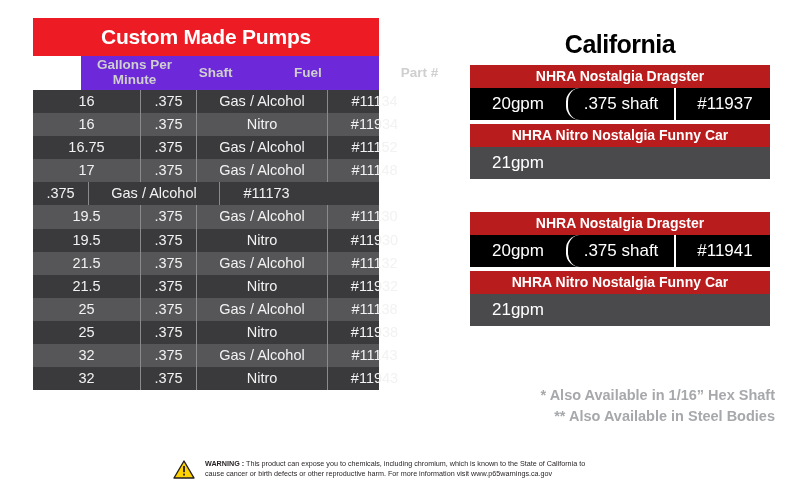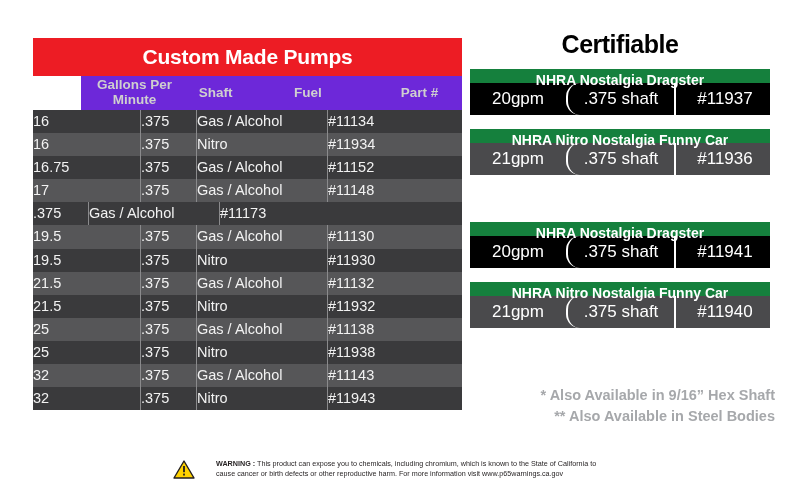--- a/index.html
+++ b/index.html
@@ -12,22 +12,22 @@
     height: 497px;
     position: relative;
     font-family: "Liberation Sans", sans-serif;
     overflow: hidden;
   }
 
   
   #pumps-table {
     position: absolute;
     left: 33px;
-    top: 38px;
-    width: 429px;
+    top: 18px;
+    width: 346px;
   }
   .pumps-title {
     background: #ED1C24;
     color: #ffffff;
     text-align: center;
     font-size: 21px;
     font-weight: bold;
     letter-spacing: -0.2px;
     height: 38px;
     line-height: 38px;
@@ -49,20 +49,21 @@
   .pumps-row {
     display: flex;
     height: 23.1px;
     align-items: center;
   }
   .pumps-row.dark  { background: #3a3a3c; }
   .pumps-row.light { background: #565658; }
   .pumps-row .cell {
     color: #f2f2f2;
     font-size: 14.5px;
+    text-align: center;
     white-space: nowrap;
     overflow: hidden;
   }
   .pumps-row .cell + .cell { border-left: 1px solid #8a8a8c; }
   .pumps-row .cell { height: 23.1px; line-height: 23.1px; }
   .c-gpm   { width: 107px; flex: none; }
   .c-shaft { width: 55px;  flex: none; }
   .c-fuel  { width: 130px; flex: none; }
   .c-part  { width: 93px;  flex: none; }
 
@@ -73,36 +74,35 @@
 
   .section-title {
     text-align: center;
     font-size: 25px;
     font-weight: bold;
     color: #000000;
     letter-spacing: -0.5px;
     margin-bottom: 6px;
   }
   .cert-band {
-    background: #15803d;
+    background: #b91c1c;
     color: #ffffff;
     text-align: center;
     font-size: 14px;
     font-weight: bold;
-    height: 14px;
+    height: 23px;
     line-height: 23px;
-    margin-top: 10px;
   }
   .cert-row {
     display: flex;
     height: 32px;
     align-items: stretch;
   }
   .cert-row.black { background: #000000; }
-  .cert-row.gray  { background: #4a4a4c; }
+  .cert-row.gray  { background: #4a4a4c; flex-direction: column; }
   .cert-row .cell {
     color: #ffffff;
     font-size: 17px;
     text-align: center;
     line-height: 32px;
     white-space: nowrap;
   }
   .cert-row .cell + .cell { border-left: 2px solid #ffffff; }
   .k-gpm   { width: 96px;  flex: none; }
   .k-shaft { width: 106px; flex: none; border-radius: 14px; }
@@ -123,21 +123,21 @@
   }
 
   
   #prop65-warning {
     position: absolute;
     left: 173px;
     top: 459px;
     width: 500px;
     display: flex;
     align-items: flex-start;
-    gap: 21px;
+    gap: 10px;
   }
   #prop65-warning .tri { flex: none; margin-top: 1px; }
   .warn-text {
     font-size: 7.2px;
     color: #231f20;
     line-height: 1.45;
     font-family: "Liberation Sans", sans-serif;
   }
   .warn-text b { font-weight: bold; }
 </style>
@@ -233,21 +233,21 @@
       <div class="pumps-row dark">
         <div class="cell c-gpm">32</div>
         <div class="cell c-shaft">.375</div>
         <div class="cell c-fuel">Nitro</div>
         <div class="cell c-part">#11943</div>
       </div>
     </div>
 </div>
 
 <div class="right-col" id="certifiable-section" style="top:30px;">
-  <div class="section-title">Certifiable</div>
+  <div class="section-title">California</div>
   <div id="certifiable-groups">
       <div class="cert-band">NHRA Nostalgia Dragster</div>
       <div class="cert-row black">
         <div class="cell k-gpm">20gpm</div>
         <div class="cell k-shaft">.375 shaft</div>
         <div class="cell k-part">#11937</div>
       </div>
       <div class="cert-gap"></div>
       <div class="cert-band">NHRA Nitro Nostalgia Funny Car</div>
       <div class="cert-row gray">
@@ -270,21 +270,21 @@
       <div class="cert-band">NHRA Nitro Nostalgia Funny Car</div>
       <div class="cert-row gray">
         <div class="cell k-gpm">21gpm</div>
         <div class="cell k-shaft">.375 shaft</div>
         <div class="cell k-part">#11940</div>
       </div>
     </div>
 </div>
 
 <div id="footnotes">
-  <div>* Also Available in 9/16” Hex Shaft</div>
+  <div>* Also Available in 1/16” Hex Shaft</div>
   <div>** Also Available in Steel Bodies</div>
 </div>
 
 <div id="prop65-warning">
   <span class="tri">
     <svg width="22" height="19" viewBox="0 0 22 19">
       <polygon points="11,1 21,18 1,18" fill="#FFD200" stroke="#231f20" stroke-width="1.4" stroke-linejoin="round"></polygon>
       <rect x="10.1" y="6" width="1.8" height="6.2" fill="#231f20"></rect>
       <rect x="10.1" y="13.6" width="1.8" height="1.9" fill="#231f20"></rect>
     </svg>

